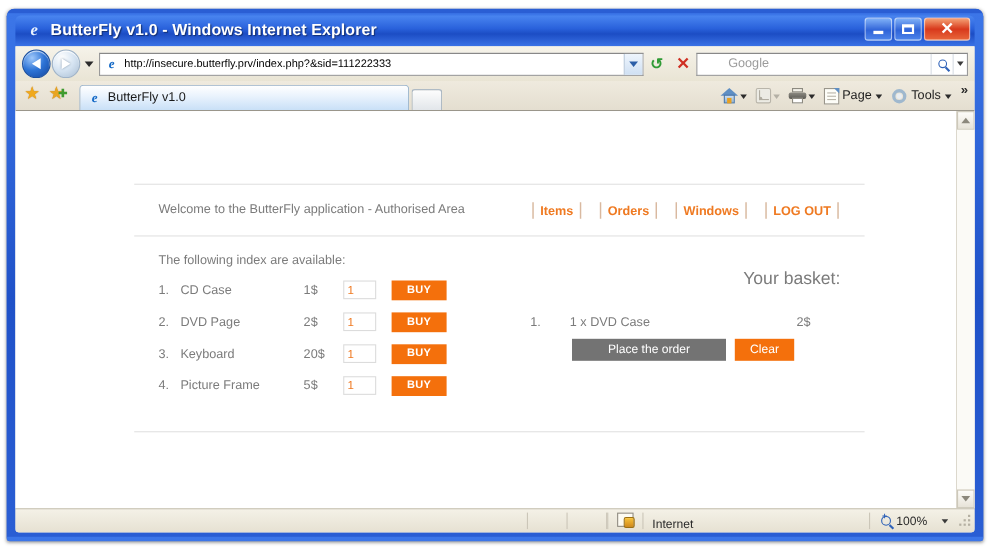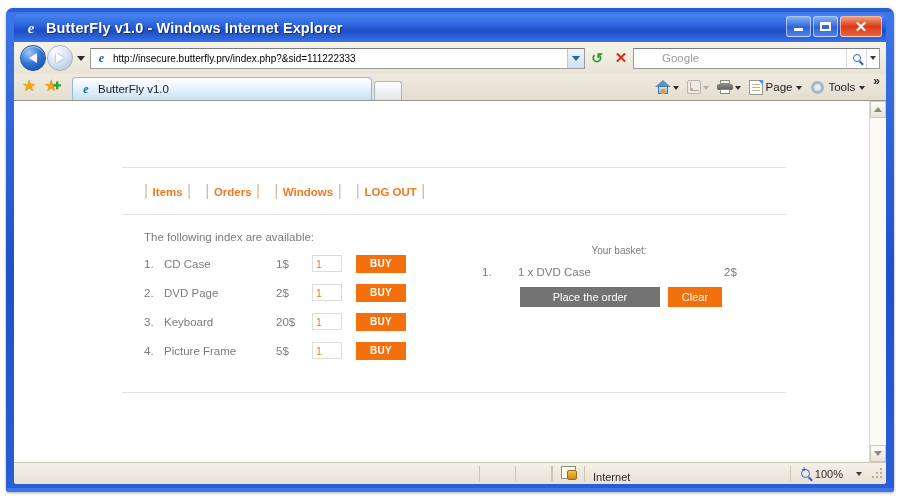--- a/index.html
+++ b/index.html
@@ -348,21 +348,21 @@
   .buy {
     width: 50px; height: 18px; margin-left: 14px; flex: 0 0 auto;
     background: #f4700c; border: none;
     color: #ffffff; font-size: 10px; font-weight: bold;
     letter-spacing: .3px;
     display: flex; align-items: center; justify-content: center;
     font-family: "Liberation Sans", sans-serif;
   }
 
   .basket-title {
-    font-size: 10px; color: #7b7b7b; text-align: center; margin-bottom: 10px;
+    font-size: 16px; color: #7b7b7b; text-align: right; margin-bottom: 24px;
   }
   .b-row { display: flex; align-items: center; font-size: 11.5px; color: #7b7b7b;
            margin-bottom: 9px; padding-left: 8px; }
   .b-num { width: 36px; flex: 0 0 auto; }
   .b-desc { flex: 1 1 auto; }
   .b-price { width: 40px; flex: 0 0 auto; text-align: left; }
   .b-btns { display: flex; gap: 8px; padding-left: 46px; }
   .btn-order {
     width: 140px; height: 20px; background: #737373; border: none; color: #fff;
     font-size: 11px; display: flex; align-items: center; justify-content: center;
@@ -529,20 +529,21 @@
         </div>
       </div>
 
       <div class="viewport">
         <div class="page">
 
           <div class="app">
             <div class="rule"></div>
 
             <div class="hdr-row">
+              <div class="welcome">Welcome to the ButterFly application - Authorised Area</div>
               <div class="nav">
                 <span>
                   <span class="pipe">|</span>
                   <a href="#">Items</a>
                   <span class="pipe">|</span>
                 </span>
                 <span>
                   <span class="pipe">|</span>
                   <a href="#">Orders</a>
                   <span class="pipe">|</span>

